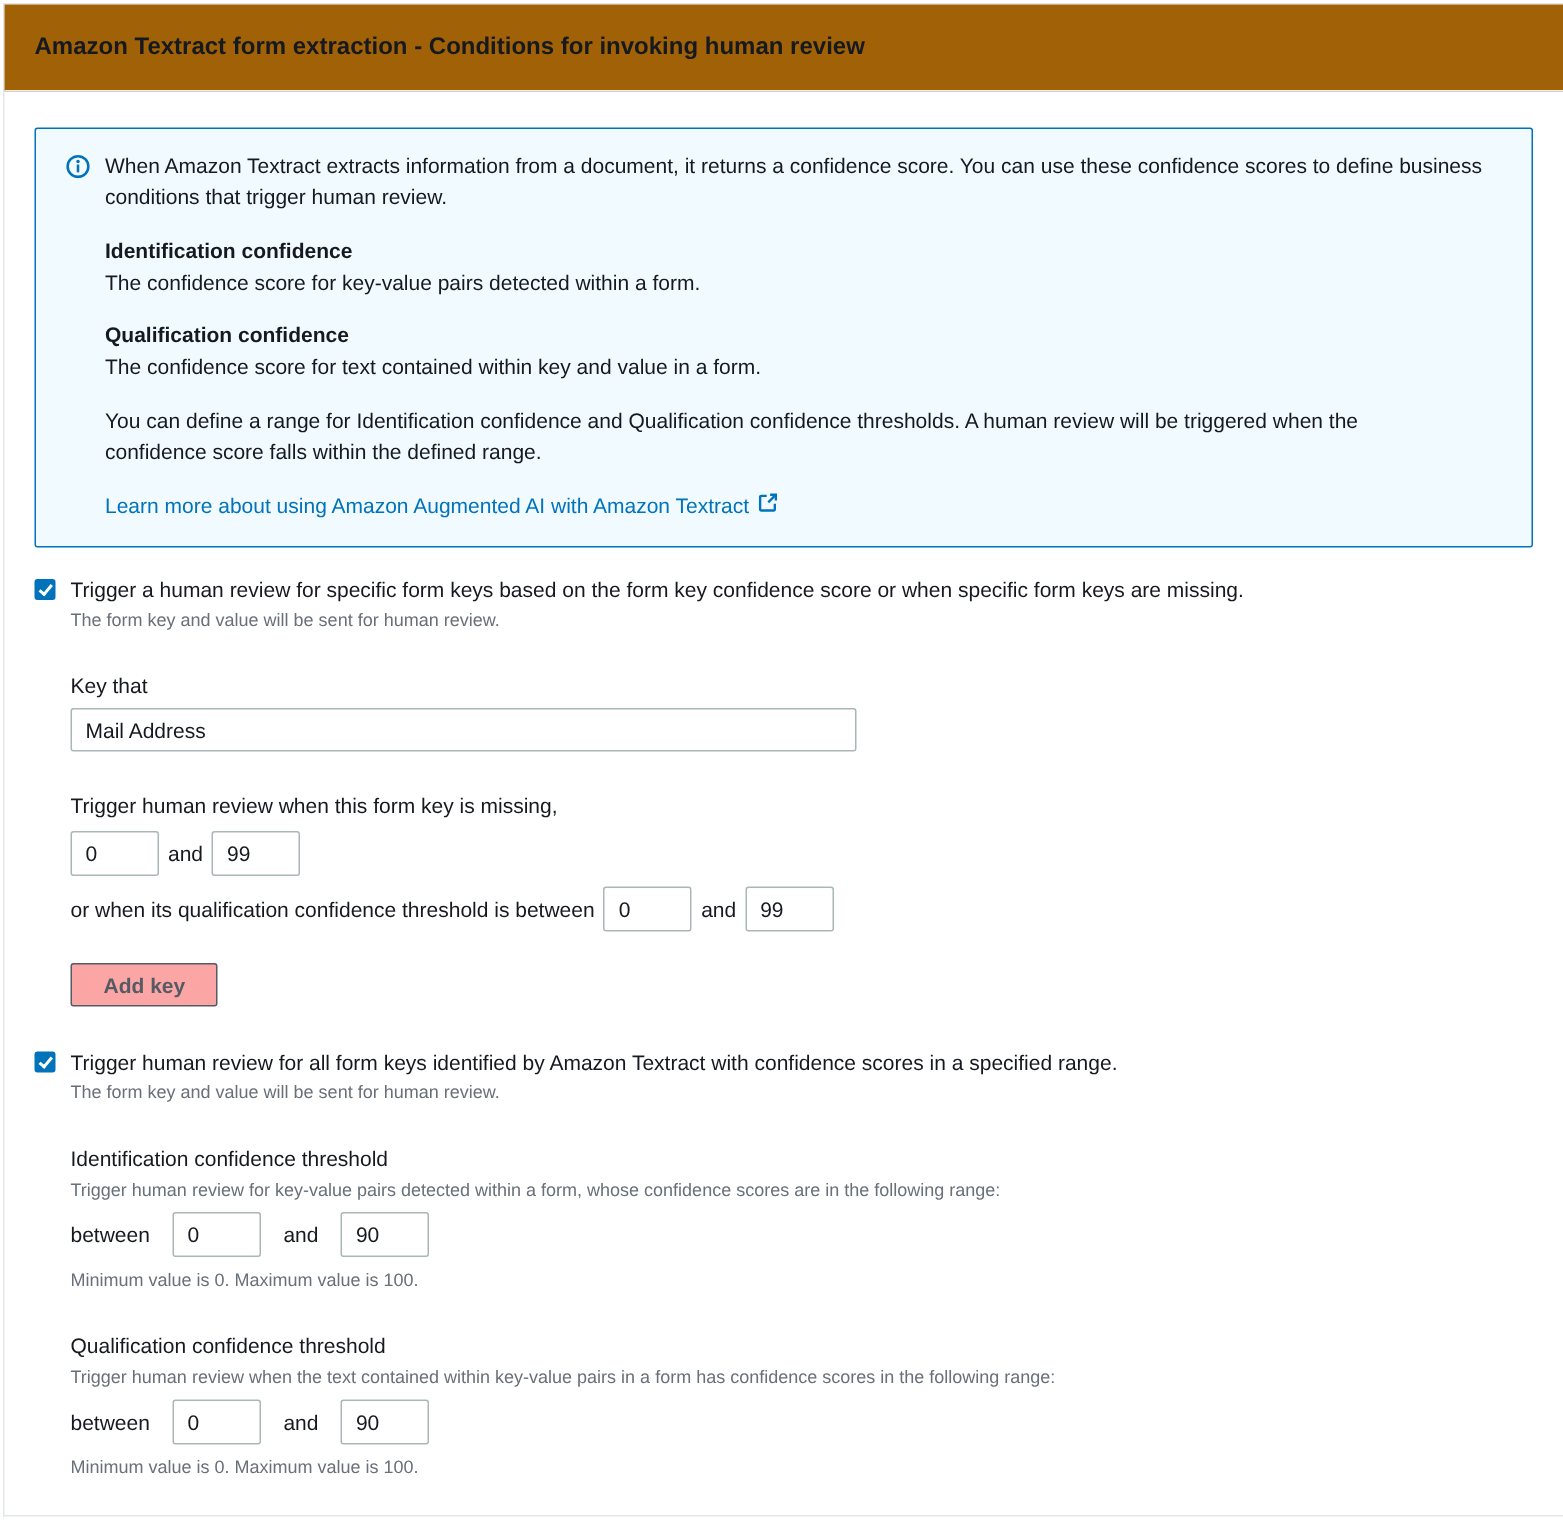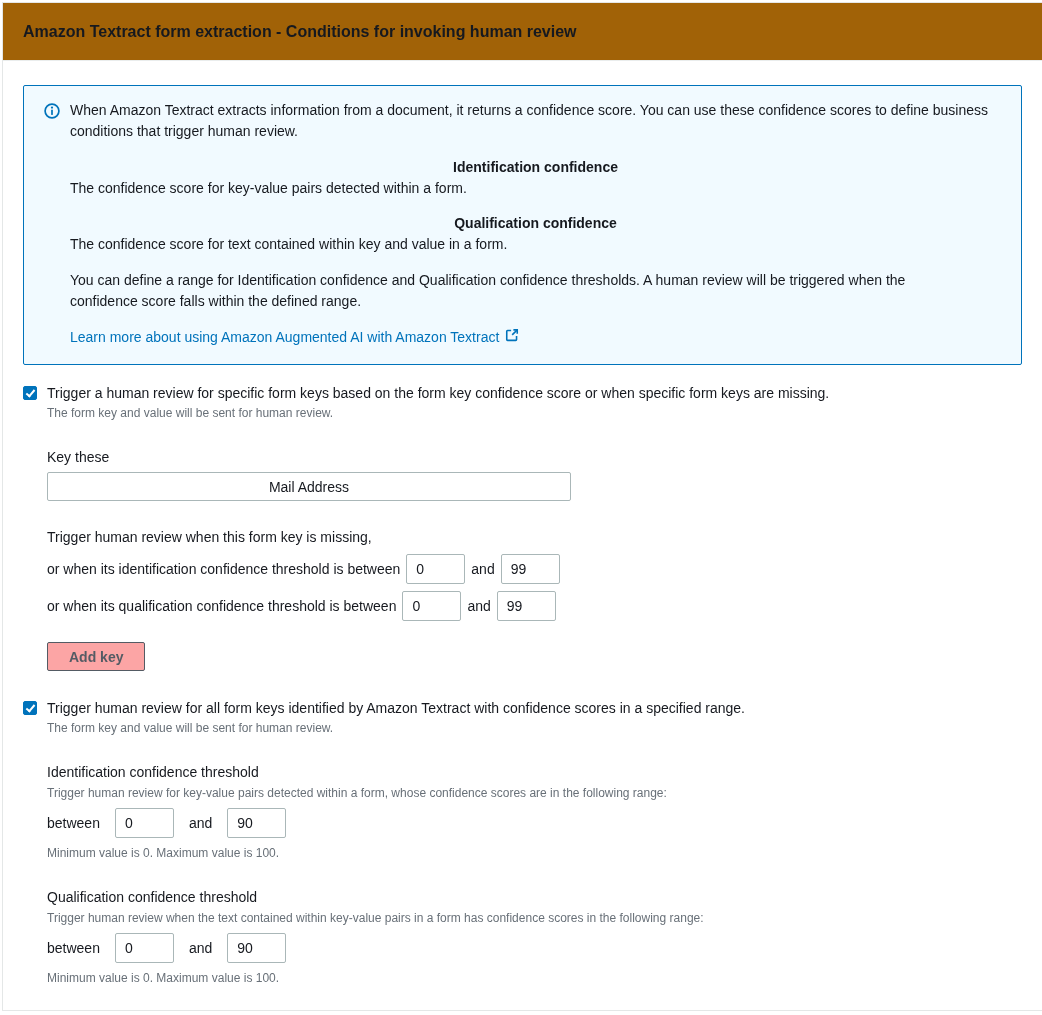--- a/index.html
+++ b/index.html
@@ -24,21 +24,21 @@
   
   .info-box {
     border:1px solid #0073bb; background:#f1faff; border-radius:2px;
     padding:14px 20px 16px 20px; display:flex; gap:10px;
     margin-bottom:19px;
   }
   .info-icon { flex:none; padding-top:3px; }
   .info-content { font-size:14px; line-height:21px; }
   .info-content p { margin:0 0 0 0; }
   .info-content .intro { margin-bottom:15px; }
-  .info-content .h { font-weight:700; margin-top:14px;text-align:center; }
+  .info-content .h { font-weight:700; margin-top:14px; }
   .info-content .range-note { margin-top:15px; max-width:880px; }
   .info-link { margin-top:15px; display:inline-flex; align-items:center; gap:6px;
     color:#0073bb; text-decoration:none; font-size:14px; cursor:pointer; }
 
   
   .check-row { display:flex; gap:10px; margin-top:0; }
   .check-row input[type=checkbox] {
     appearance:none; -webkit-appearance:none; width:14px; height:14px; flex:none;
     border:1px solid #879596; border-radius:2px; background:#fff; margin:2px 0 0 0;
     position:relative; cursor:pointer;
@@ -49,21 +49,21 @@
     border:solid #fff; border-width:0 2px 2px 0; transform:rotate(40deg);
   }
   .check-label { font-size:14px; line-height:18px; color:#16191f; }
   .sub { font-size:12px; line-height:16px; color:#687078; margin-top:3px; }
 
   .indent { margin-left:24px; }
 
   .field-label { font-size:14px; line-height:20px; margin-top:26px; }
   .text-input {
     margin-top:5px; width:524px; height:29px; border:1px solid #aab7b8; border-radius:2px;
-    padding:0 9px; font-size:14px; font-family:"Liberation Sans",sans-serif; color:#16191f; background:#fff;text-align:center;
+    padding:0 9px; font-size:14px; font-family:"Liberation Sans",sans-serif; color:#16191f; background:#fff;
   }
   .plain { font-size:14px; line-height:20px; margin-top:26px; }
   .inline-row { display:flex; align-items:center; gap:6px; font-size:14px; margin-top:7px; }
   .num-input {
     width:59px; height:30px; border:1px solid #aab7b8; border-radius:2px;
     padding:0 9px; font-size:14px; font-family:"Liberation Sans",sans-serif; color:#16191f; background:#fff;
   }
   .btn {
     margin-top:21px; height:29px; padding:0 21px; background:#fca5a5;
     border:1px solid #545b64; border-radius:2px; color:#545b64;
@@ -118,26 +118,25 @@
 
     <div class="check-row">
       <input type="checkbox" checked="" style="">
       <div>
         <div class="check-label">Trigger a human review for specific form keys based on the form key confidence score or when specific form keys are missing.</div>
         <div class="sub">The form key and value will be sent for human review.</div>
       </div>
     </div>
 
     <div class="indent">
-      <div class="field-label">Key these</div>
+      <div class="field-label">Key that</div>
       <input class="text-input" type="text" value="Mail Address" style="">
       <div class="plain">Trigger human review when this form key is missing,</div>
 
       <div class="inline-row">
-        <span>or when its identification confidence threshold is between</span>
         <input class="num-input" type="text" value="0" style="">
         <span>and</span>
         <input class="num-input" type="text" value="99" style="">
       </div>
 
       <div class="inline-row">
         <span>or when its qualification confidence threshold is between</span>
         <input class="num-input" type="text" value="0" style="">
         <span>and</span>
         <input class="num-input" type="text" value="99" style="">

